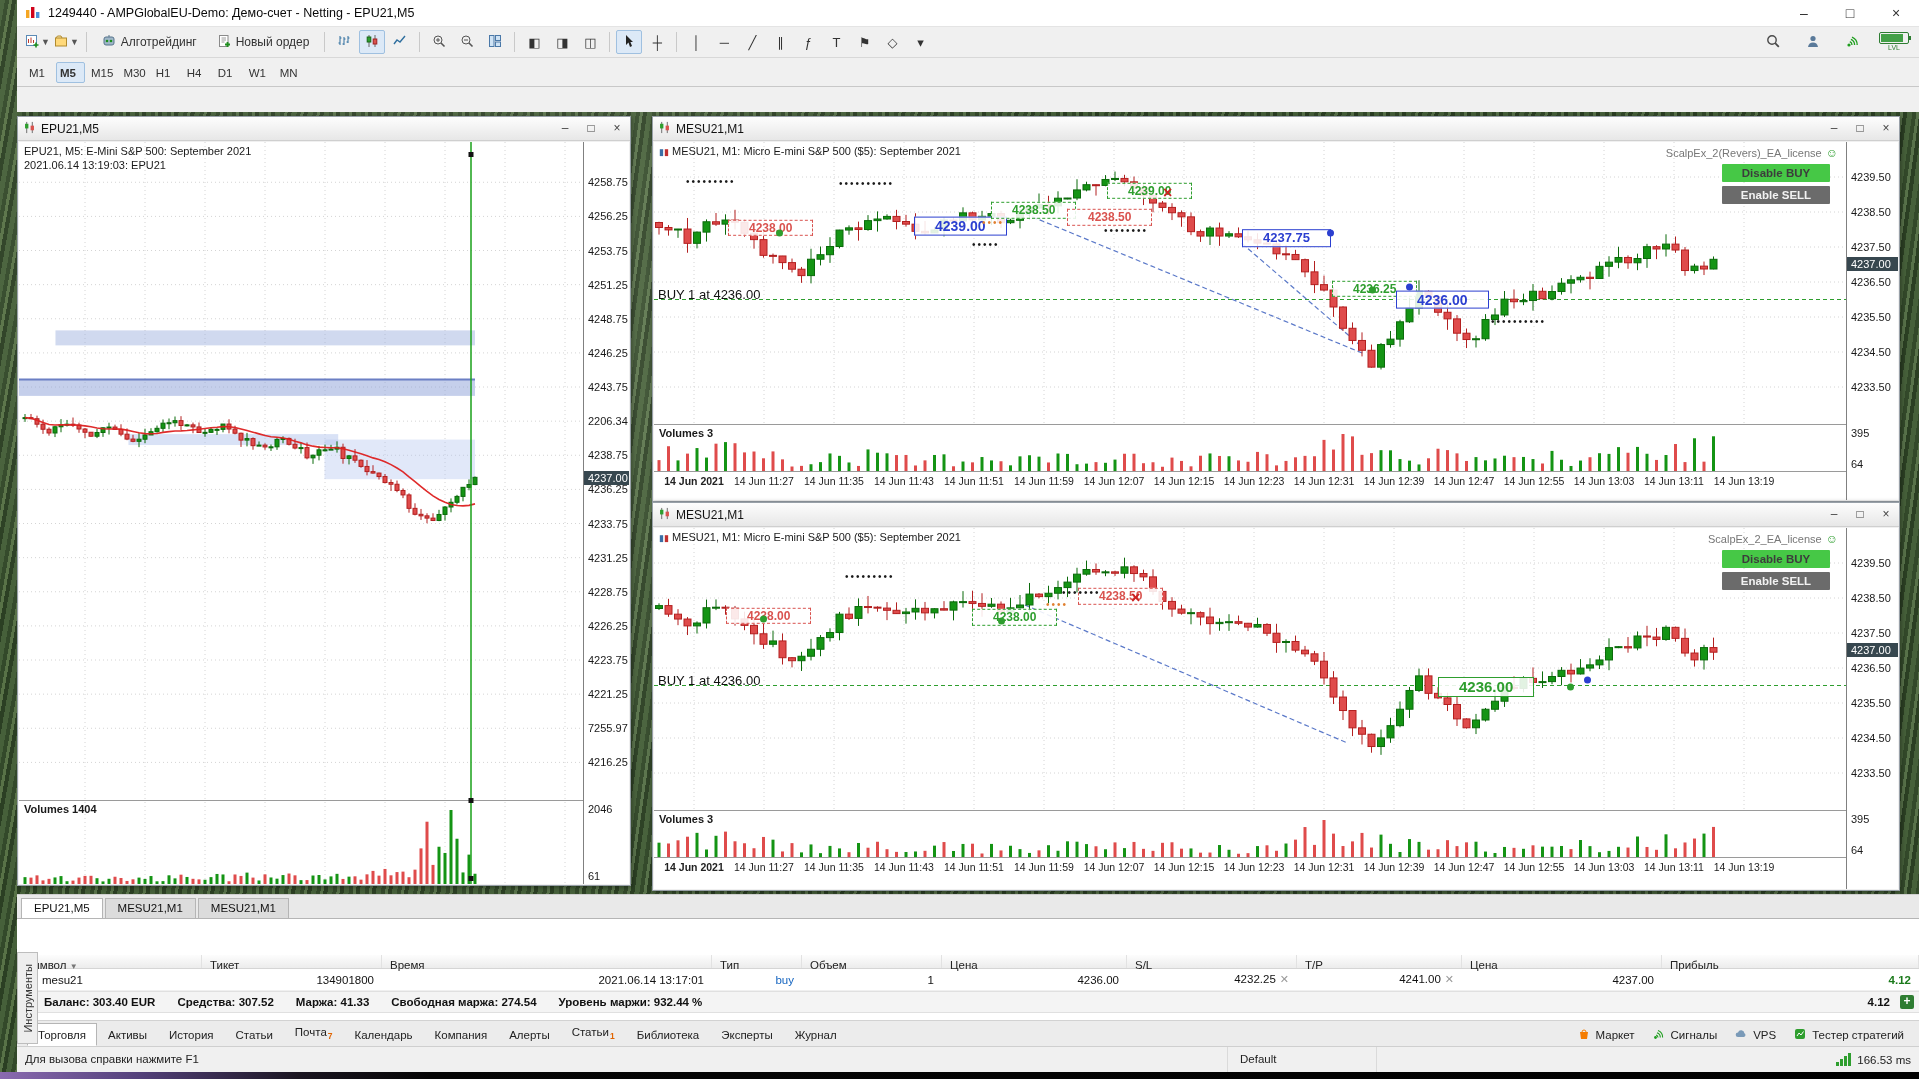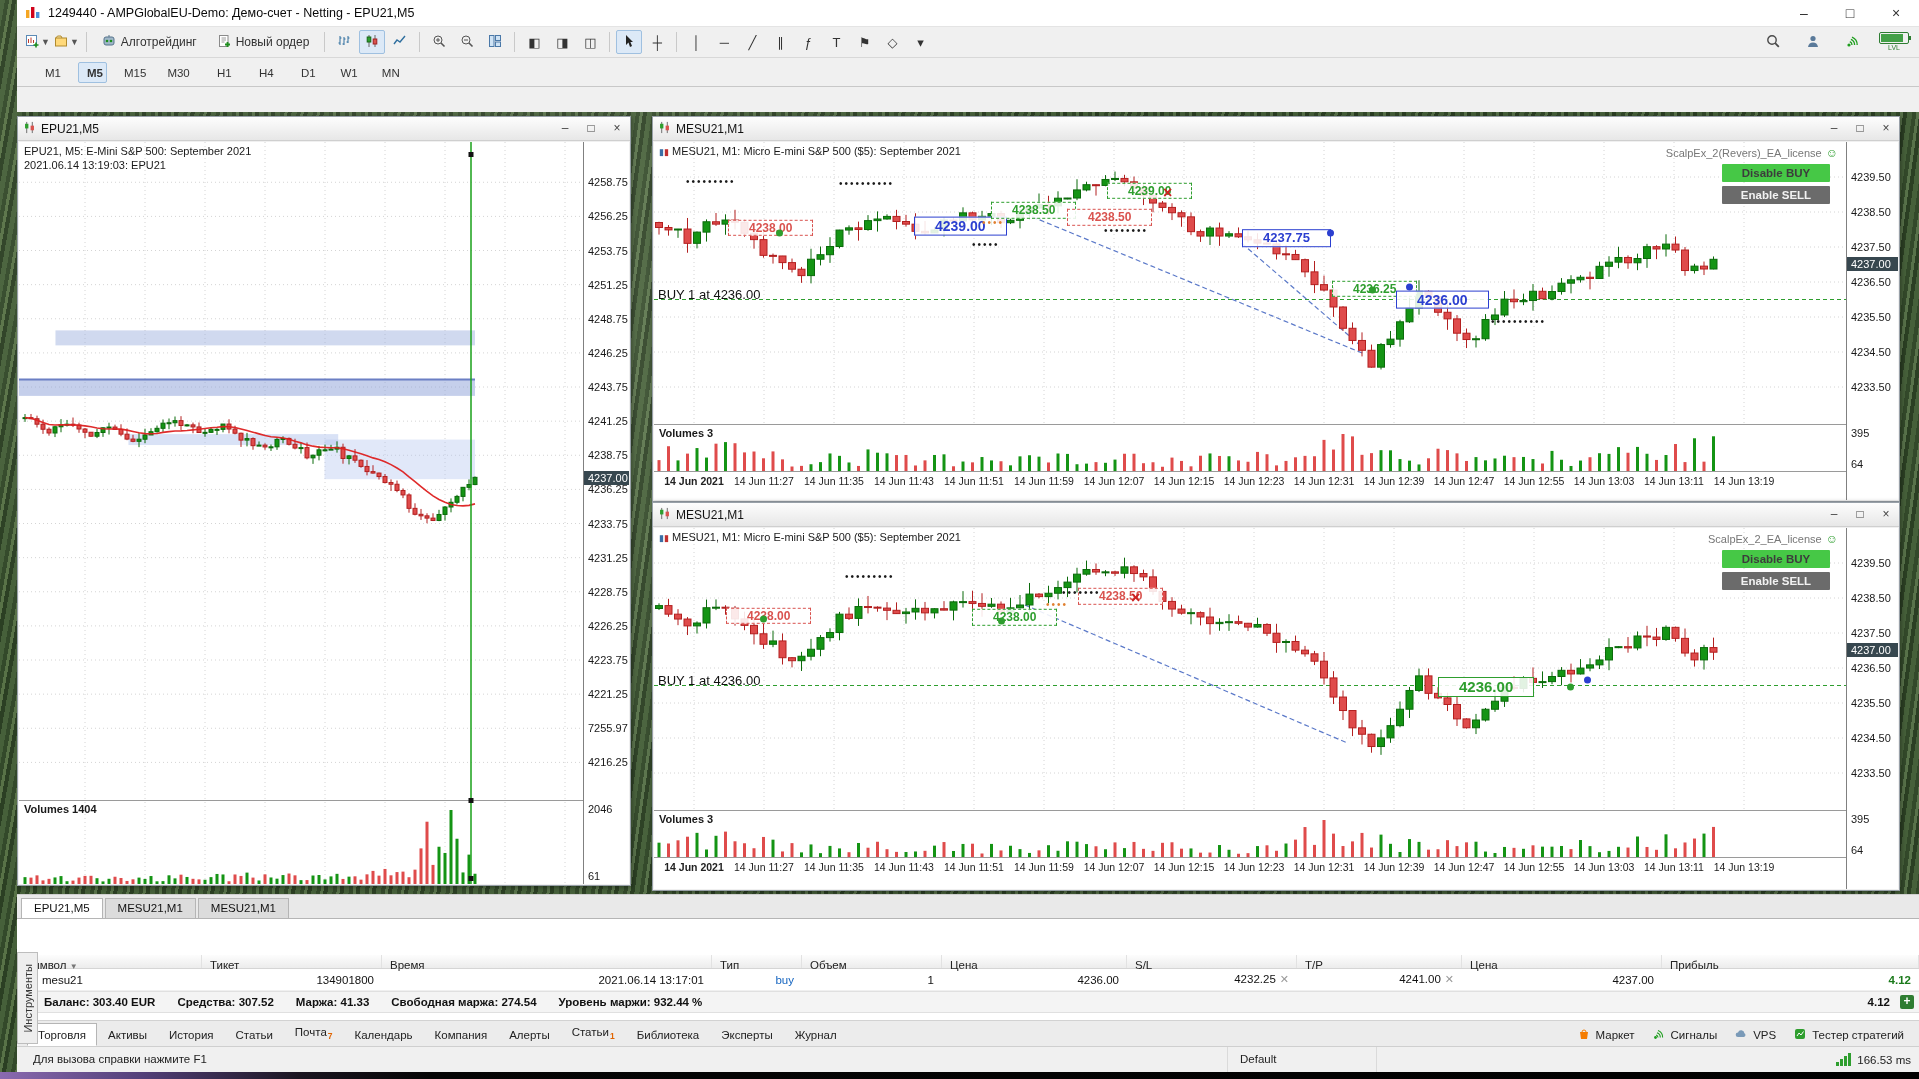--- a/index.html
+++ b/index.html
@@ -39,21 +39,21 @@
   .tb .dd { font-size:9px; color:#555; margin-left:2px; }
   .tb-right { position:absolute; right:10px; top:0; height:100%; display:flex; align-items:center; gap:12px; }
   .batt-wrap { display:flex; flex-direction:column; align-items:center; }
   .batt { display:inline-block; width:30px; height:12px; border:1px solid #2e7d32; border-radius:2px; position:relative; }
   .batt:after { content:""; position:absolute; right:-3px; top:3px; width:2px; height:4px; background:#2e7d32; }
   .batt-fill { position:absolute; left:1px; top:1px; bottom:1px; width:78%; background:#43a047; }
   .batt-txt { font-size:7px; color:#2e7d32; line-height:8px; }
 
   
   .tfbar { height:29px; display:flex; align-items:center; padding-left:8px; gap:2px; background:#f0f0f0; border-bottom:1px solid #c8c8c8; }
-  .tf { min-width:29px; height:21px; font-size:11.5px; color:#333; text-align:right; line-height:20px; border:1px solid transparent; border-radius:2px; padding:0 3px;margin-left:11px; }
+  .tf { min-width:29px; height:21px; font-size:11.5px; color:#333; text-align:left; line-height:20px; border:1px solid transparent; border-radius:2px; padding:0 3px; }
   .tf.active { background:#dce9f7; border-color:#9fc0e0; font-weight:bold; }
 
   
   .mdi { position:absolute; left:0; right:0; top:112px; height:782px; overflow:hidden;
     background:
       radial-gradient(circle at 25% 25%, rgba(255,255,235,.12), transparent 40%),
       repeating-linear-gradient(98deg, #46603a 0 5px, #33492a 5px 9px, #58724a 9px 12px, #2b3f23 12px 16px),
       #3c5430; }
   .win { position:absolute; background:#f0f0f0; border:1px solid #98a0a8; box-shadow:1px 1px 5px rgba(0,0,0,.4); }
   .win-title { height:24px; display:flex; align-items:center; background:linear-gradient(#fdfdfd,#e7e7e7);
@@ -105,21 +105,21 @@
   .plusbox { width:14px; height:14px; background:#2e7d32; color:#fff; border-radius:2px; text-align:center; line-height:13px; font-size:12px; margin:0 5px 0 10px; }
   .tbx-tabs { position:absolute; bottom:0; left:0; right:0; height:26px; display:flex; align-items:flex-end; background:#ececec; border-top:1px solid #d2d2d2; padding-left:10px; }
   .xtab { padding:5px 10px 4px; font-size:11.5px; border:1px solid transparent; color:#222; }
   .xtab.active { background:#fff; border-color:#b5b5b5; border-bottom-color:#fff; }
   .badge { font-size:8.5px; color:#e06400; vertical-align:sub; margin-left:1px; font-weight:bold; }
   .xtabs-right { margin-left:auto; display:flex; margin-right:6px; }
   .rtab { display:flex; gap:6px; padding:5px 9px 4px; font-size:11.5px; align-items:center; color:#222; }
 
   
   .statusbar { position:absolute; left:0; right:0; bottom:0; height:26px; background:#f0f0f0; border-top:1px solid #cfcfcf; font-size:11.5px; color:#222; }
-  .st-help { position:absolute; left:16px; top:6px; }
+  .st-help { position:absolute; left:8px; top:6px; }
   .st-default { position:absolute; left:1210px; width:150px; top:0; bottom:0; border-left:1px solid #dadada; border-right:1px solid #dadada; line-height:25px; padding-left:12px; }
   .st-ping { position:absolute; right:8px; top:0; bottom:0; display:flex; align-items:center; gap:6px; }
   .pingbars { display:flex; align-items:flex-end; gap:1px; height:13px; }
   .pingbars i { display:block; width:3px; background:#2e9e2e; }
 
   .side-tab { position:absolute; left:0; top:952px; width:21px; height:92px; background:#eee; border:1px solid #bdbdbd;
     display:flex; align-items:center; justify-content:center; z-index:20; }
   .side-tab span { writing-mode:vertical-rl; transform:rotate(180deg); font-size:11px; color:#333; }
 </style>
 </head>
@@ -588,21 +588,21 @@
           <div class="hdr">EPU21, M5: E-Mini S&amp;P 500: September 2021<br>2021.06.14 13:19:03: EPU21</div>
           <div class="vol-label" style="left:5px;top:661px">Volumes 1404</div>
           <div class="scale" style="width:46px">
             <span class="sl" style="top:34.26749999999752px">4258.75</span>
             <span class="sl" style="top:68.39249999999753px">4256.25</span>
             <span class="sl" style="top:102.51749999999753px">4253.75</span>
             <span class="sl" style="top:136.6424999999975px">4251.25</span>
             <span class="sl" style="top:170.7674999999975px">4248.75</span>
             <span class="sl" style="top:204.8924999999975px">4246.25</span>
             <span class="sl" style="top:239.0174999999975px">4243.75</span>
-            <span class="sl" style="top:273.14249999999754px">4241.25</span>
+            <span class="sl" style="top:273.14249999999754px">2206.34</span>
             <span class="sl" style="top:307.26749999999754px">4238.75</span>
             <span class="sl" style="top:341.39249999999754px">4236.25</span>
             <span class="sl" style="top:375.51749999999754px">4233.75</span>
             <span class="sl" style="top:409.64249999999754px">4231.25</span>
             <span class="sl" style="top:443.76749999999754px">4228.75</span>
             <span class="sl" style="top:477.89249999999754px">4226.25</span>
             <span class="sl" style="top:512.0174999999975px">4223.75</span>
             <span class="sl" style="top:546.1424999999975px">4221.25</span>
             <span class="sl" style="top:580.2674999999975px">7255.97</span>
             <span class="sl" style="top:614.3924999999975px">4216.25</span>

